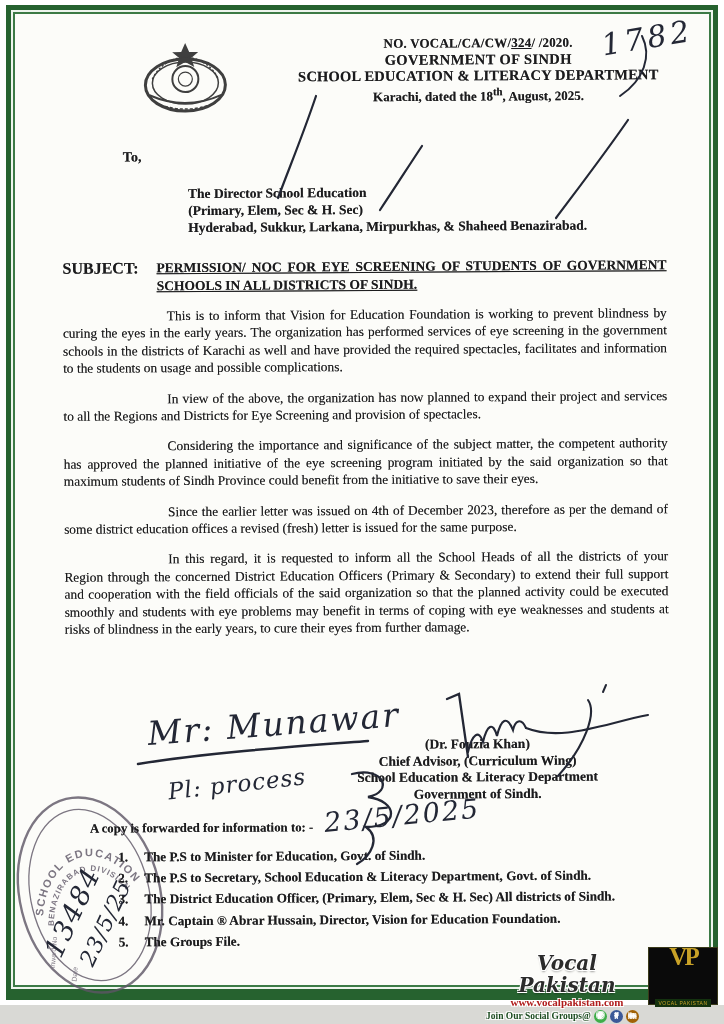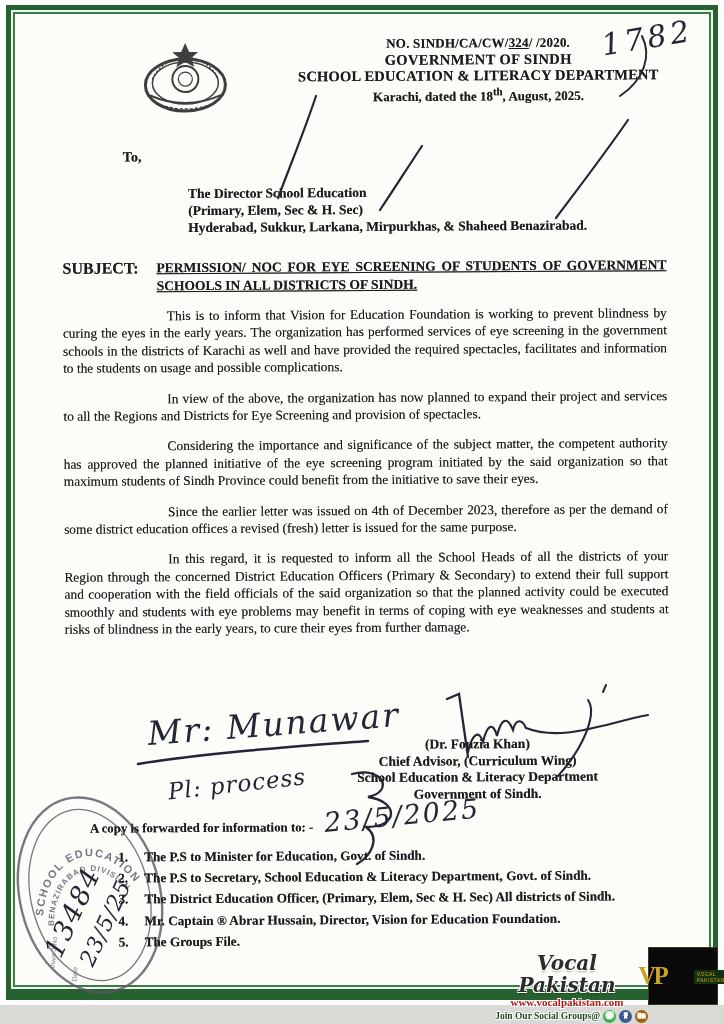--- a/index.html
+++ b/index.html
@@ -59,26 +59,26 @@
   .ink{position:absolute;inset:0;z-index:4;pointer-events:none;}
   
   .footer{position:absolute;left:486px;top:952px;width:162px;text-align:center;z-index:6;}
   .brand{font-family:"DejaVu Serif",serif;font-style:italic;font-weight:bold;font-size:20px;color:#2b2b2b;
          text-shadow:-1px -1px 0 #fff,1px -1px 0 #fff,-1px 1px 0 #fff,1px 1px 0 #fff,0 2px 2px rgba(0,0,0,.35);
          line-height:22px;}
   .url{font-weight:bold;font-size:11px;color:#b01c1c;
        text-shadow:-1px -1px 0 #fff,1px -1px 0 #fff,-1px 1px 0 #fff,1px 1px 0 #fff;line-height:13px;}
   .social{font-weight:bold;font-size:9.5px;color:#1c4c20;line-height:14px;
           text-shadow:-1px -1px 0 #fff,1px -1px 0 #fff,-1px 1px 0 #fff,1px 1px 0 #fff;
-          display:flex;align-items:center;justify-content:flex-end;gap:3px;}
+          display:flex;align-items:center;justify-content:flex-start;gap:3px;}
   .sicon{display:inline-flex;align-items:center;justify-content:center;width:13px;height:13px;
          border-radius:50%;color:#fff;font-family:"Liberation Sans",sans-serif;font-size:8px;font-weight:bold;
          font-style:normal;}
   .vplogo{position:absolute;left:648px;top:947px;width:68px;height:56px;background:#0a0a0a;z-index:6;
-          border:1px solid #3a3a1a;display:flex;flex-direction:row;align-items:center;justify-content:center;gap:28px;}
+          border:1px solid #3a3a1a;display:flex;flex-direction:column;align-items:center;justify-content:center;gap:28px;}
   .vp-letters{font-family:"Liberation Serif",serif;font-weight:bold;font-size:25px;color:#c9a227;
               line-height:24px;letter-spacing:-3px;}
   .vp-sub{font-size:5px;color:#c9a227;background:#14320f;padding:1px 3px;letter-spacing:.5px;
           font-family:"Liberation Sans",sans-serif;margin-top:2px;}
 </style>
 </head>
 <body>
 
 <div class="page">
 
@@ -120,21 +120,21 @@
           <circle cx="56" cy="50" r="13" stroke-width="2"></circle>
           <circle cx="56" cy="50" r="7" stroke-width="1.2"></circle>
           <path d="M23 50 q10 -20 33 -22 q23 2 33 22" stroke-width="1.5" stroke-dasharray="2 2"></path>
           <path d="M20 66 q36 16 72 0" stroke-width="2"></path>
           <path d="M26 74 q30 12 60 0" stroke-width="1.4" stroke-dasharray="3 2"></path>
         </g>
       </svg>
     </div>
 
     <div class="hdr typed">
-      <div class="refno"><span>NO. SINDH/CA/CW/</span><span class="num">324</span><span>/ /2020.</span></div>
+      <div class="refno"><span>NO. VOCAL/CA/CW/</span><span class="num">324</span><span>/ /2020.</span></div>
       <div class="gov">GOVERNMENT OF SINDH</div>
       <div class="dept">SCHOOL EDUCATION &amp; LITERACY DEPARTMENT</div>
       <div class="dateline"><span>Karachi, dated the 18</span><sup>th</sup><span>, August, 2025.</span></div>
     </div>
     <div class="diary">1782</div>
 
     <div class="to typed">To,</div>
     <div class="addr typed">
       <div>The Director School Education</div>
       <div>(Primary, Elem, Sec &amp; H. Sec)</div>

